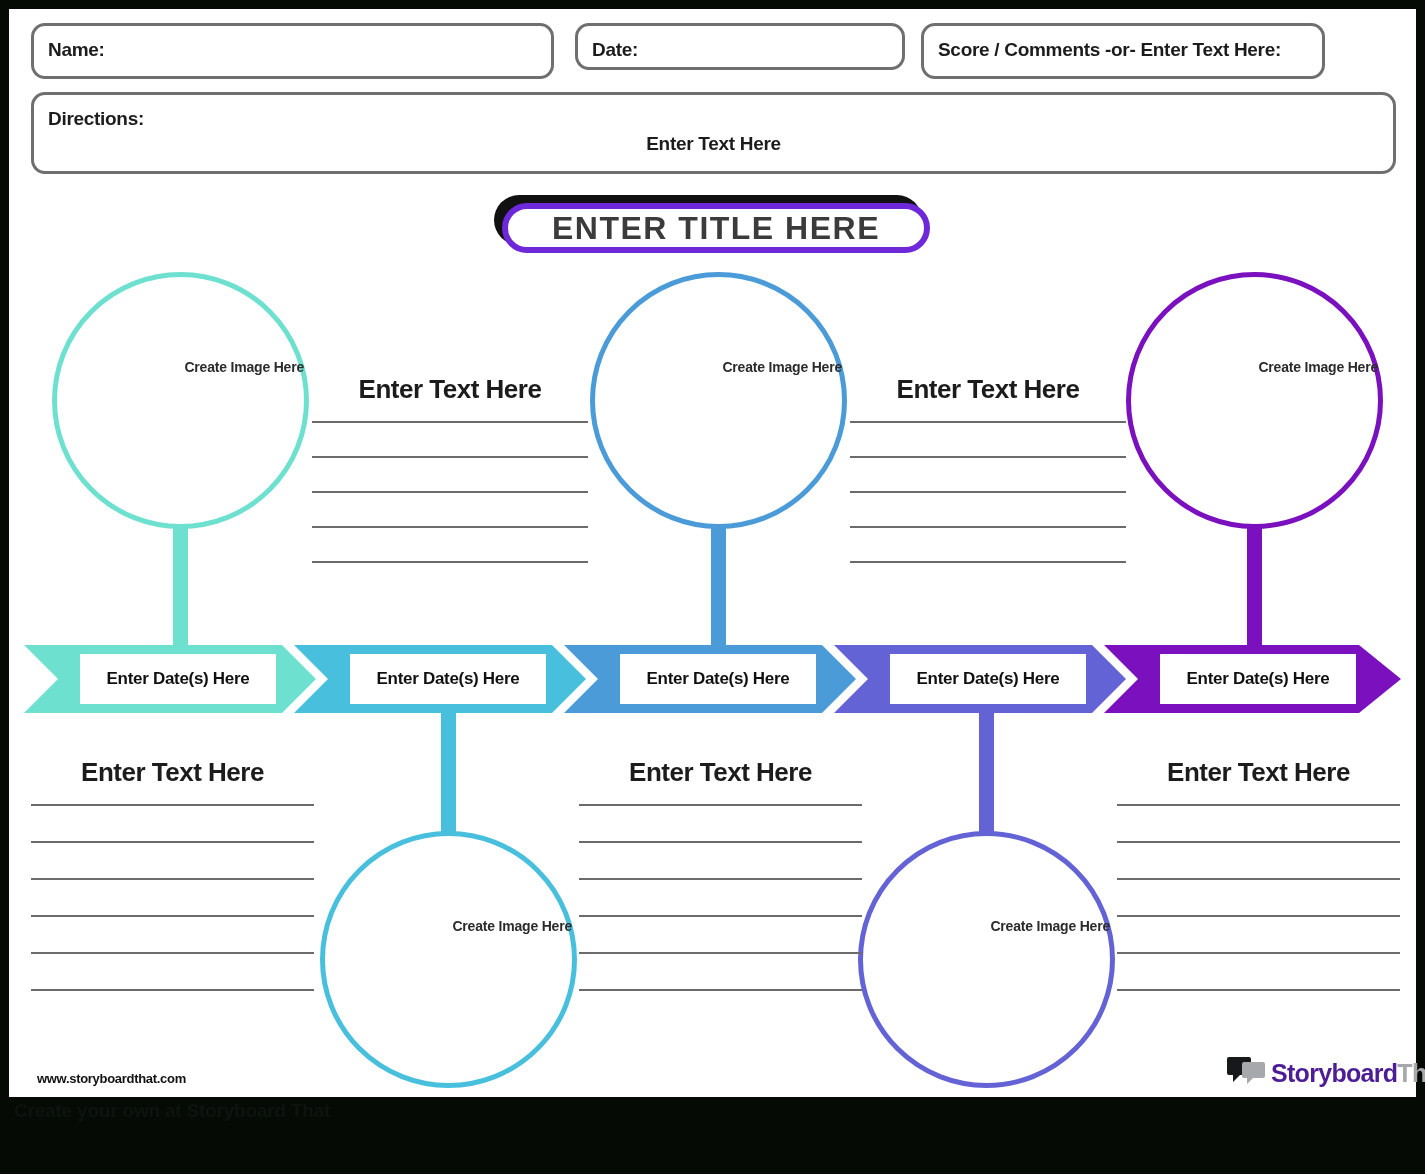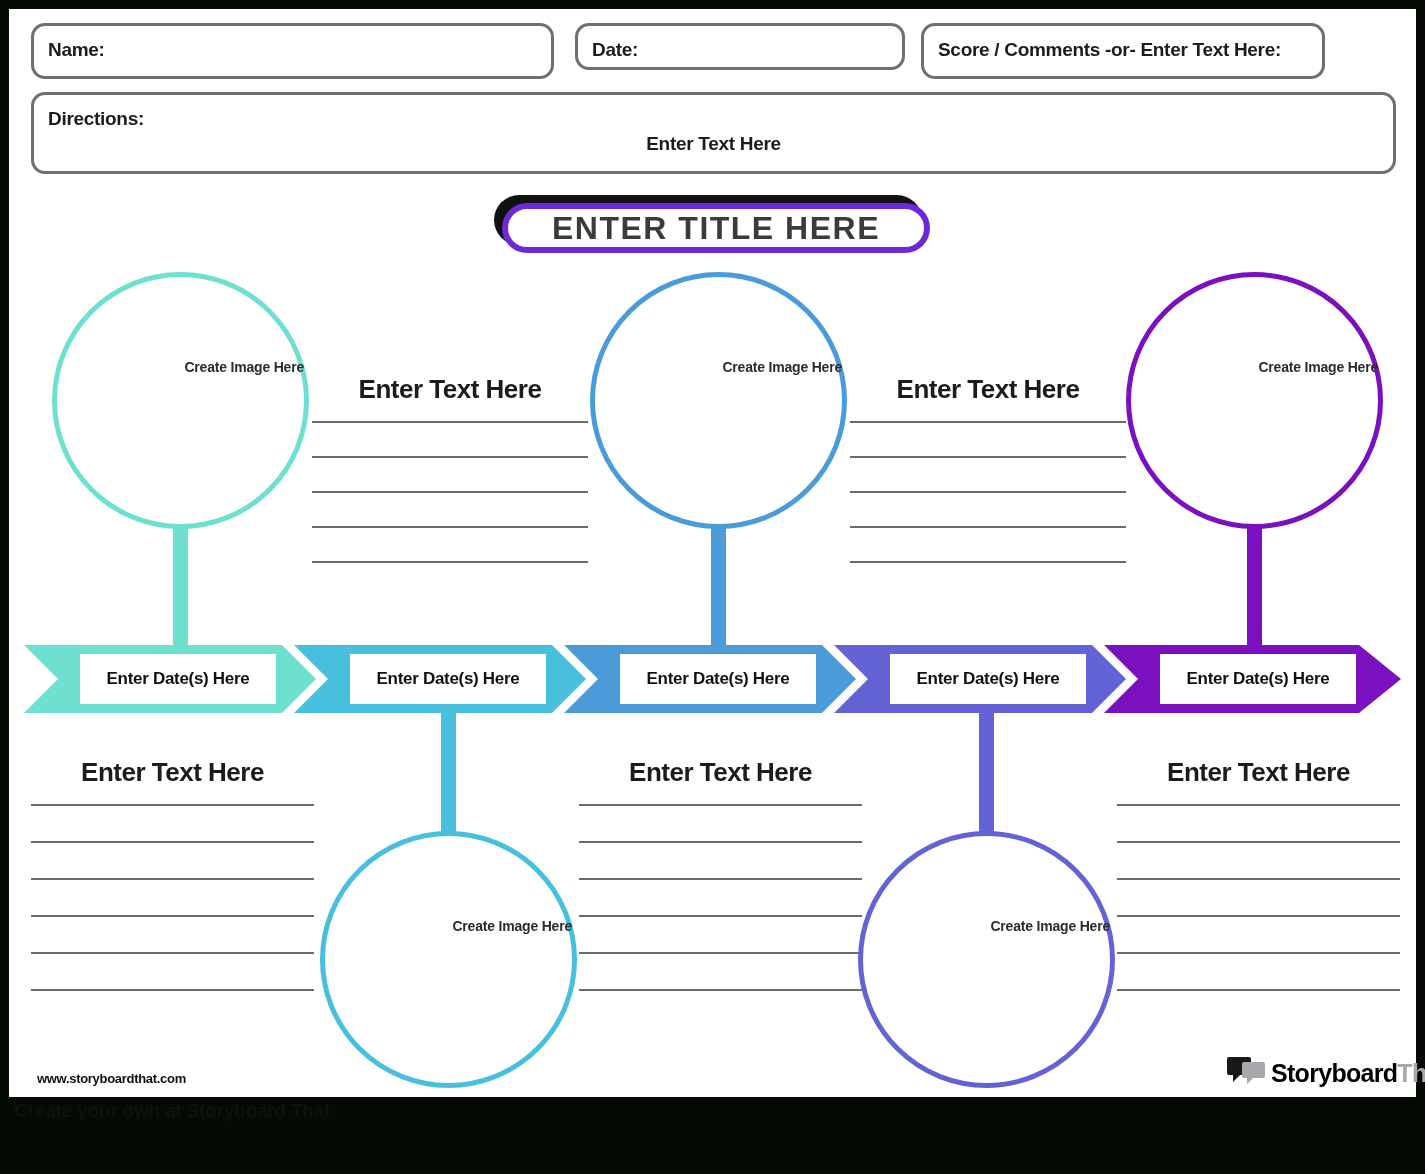--- a/index.html
+++ b/index.html
@@ -183,21 +183,21 @@
     width:180px; height:36px;
   }
   #logo .logo-word{
     position:absolute;
     left:44px; top:4px;
     font-size:25px;
     font-weight:bold;
     letter-spacing:-0.7px;
     white-space:nowrap;
   }
-  #logo .logo-word .w1{ color:#000000; }
+  #logo .logo-word .w1{ color:#4c1d95; }
   #logo .logo-word .w2{ color:#a6a8ab; }
 </style>
 </head>
 <body>
 
 <div id="page">
 
   <div class="hdr-box" id="box-name">
     <span class="hdr-label">Name:</span>
   </div>

